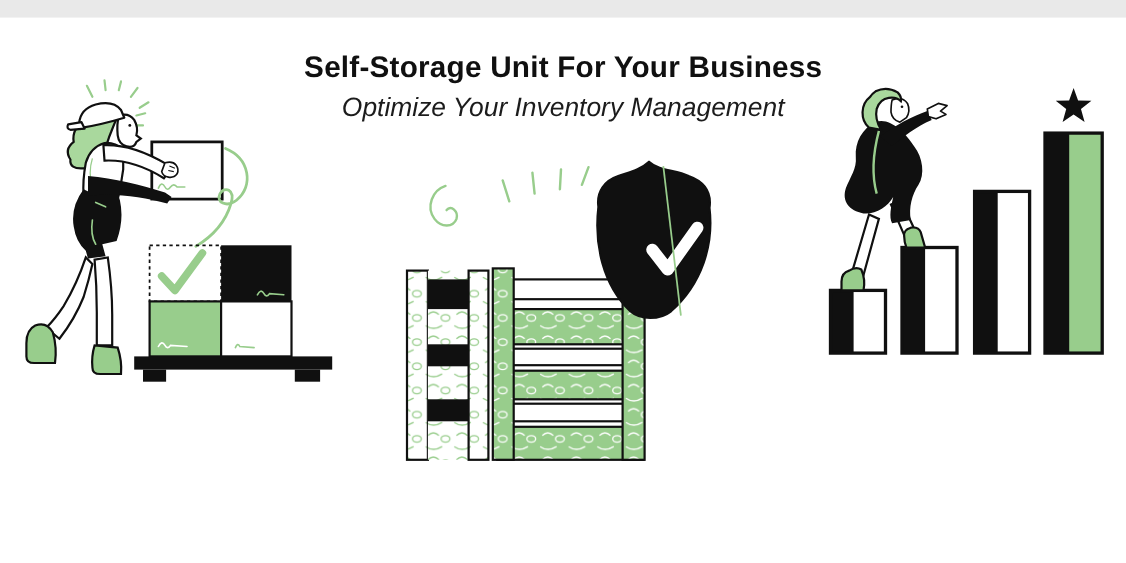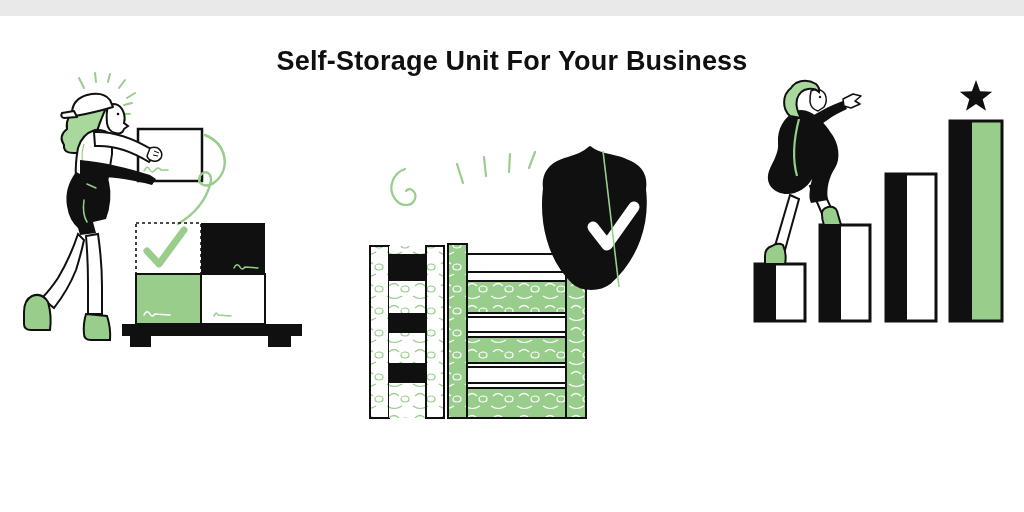--- a/index.html
+++ b/index.html
@@ -44,20 +44,21 @@
   .illus-right{left:740px;top:60px;}
   svg{display:block;overflow:visible;}
 </style>
 </head>
 <body>
 
 <div class="canvas">
 
   <div class="header">
     <div class="title">Self-Storage Unit For Your Business</div>
+    <div class="subtitle">Optimize Your Inventory Management</div>
   </div>
 
   <div class="illus illus-left">
     <svg width="300" height="285" viewBox="0 0 300 285">
 
       <g stroke="var(--green)" stroke-width="2" stroke-linecap="round">
         <path d="M66,16 L61,6"></path>
           <path d="M78,10 L77,1"></path>
           <path d="M90,10 L92,2"></path>
         <path d="M101,16 L107,8"></path>

